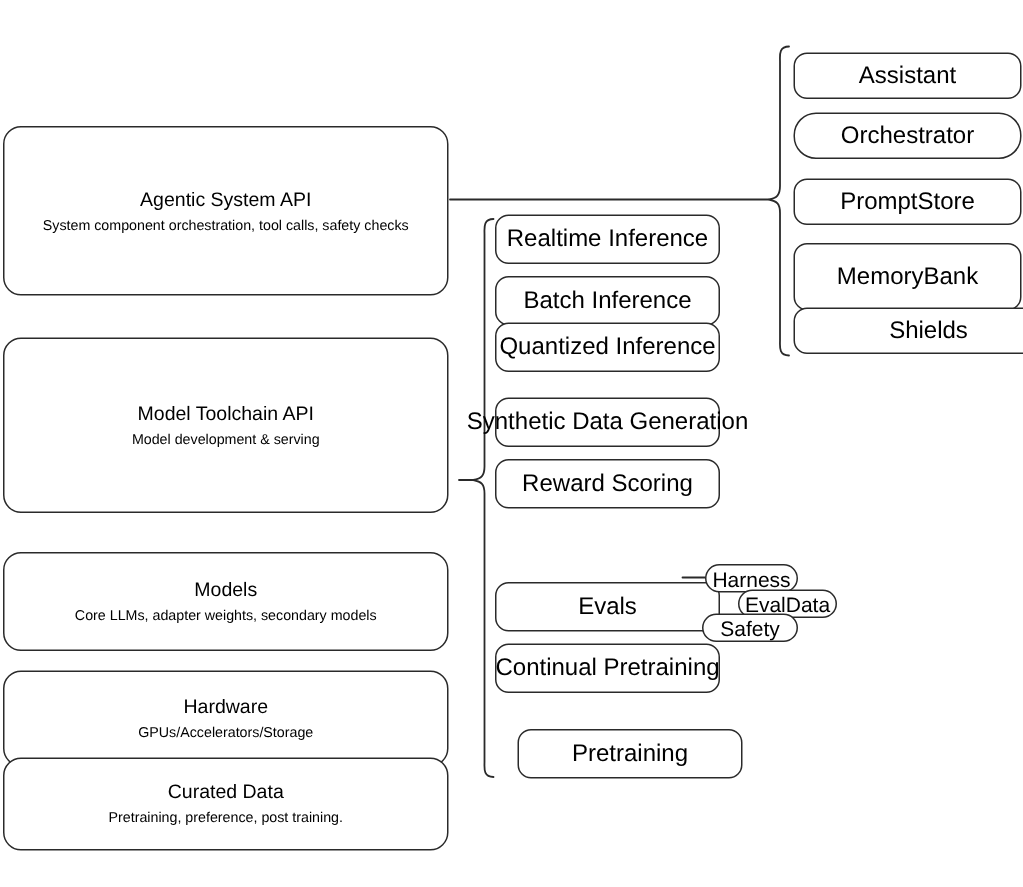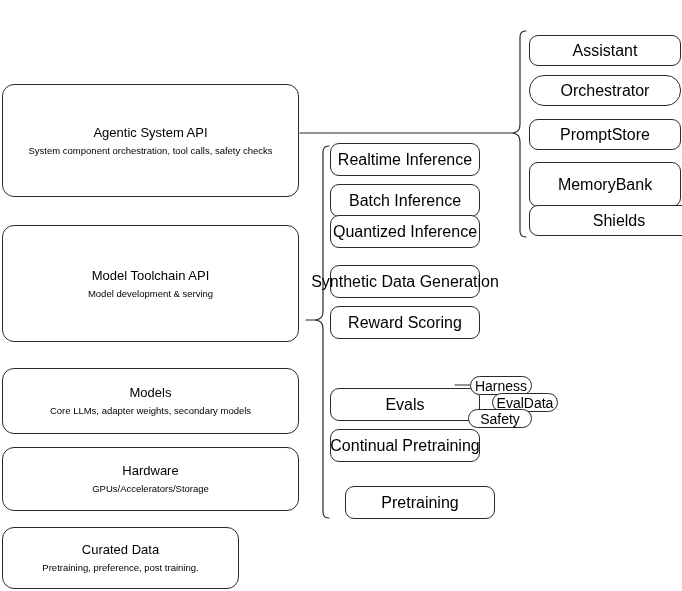--- a/index.html
+++ b/index.html
@@ -95,21 +95,21 @@
   <div class="node layer-box" style="left:2px; top:368px; width:297px; height:66px;">
     <div class="layer-title">Models</div>
     <div class="layer-sub">Core LLMs, adapter weights, secondary models</div>
   </div>
 
   <div class="node layer-box" style="left:2px; top:447px; width:297px; height:64px;">
     <div class="layer-title">Hardware</div>
     <div class="layer-sub">GPUs/Accelerators/Storage</div>
   </div>
 
-  <div class="node layer-box" style="left:2px; top:527px; width:237px; height:62px;">
+  <div class="node layer-box" style="left:2px; top:505px; width:297px; height:62px;">
     <div class="layer-title">Curated Data</div>
     <div class="layer-sub">Pretraining, preference, post training.</div>
   </div>
 
   <svg class="deco" viewBox="0 0 682 591" xmlns="http://www.w3.org/2000/svg">
 
     <line x1="300" y1="133" x2="512" y2="133"></line>
 
     <path d="M 526 31
              C 519 31 520 37 520 41

